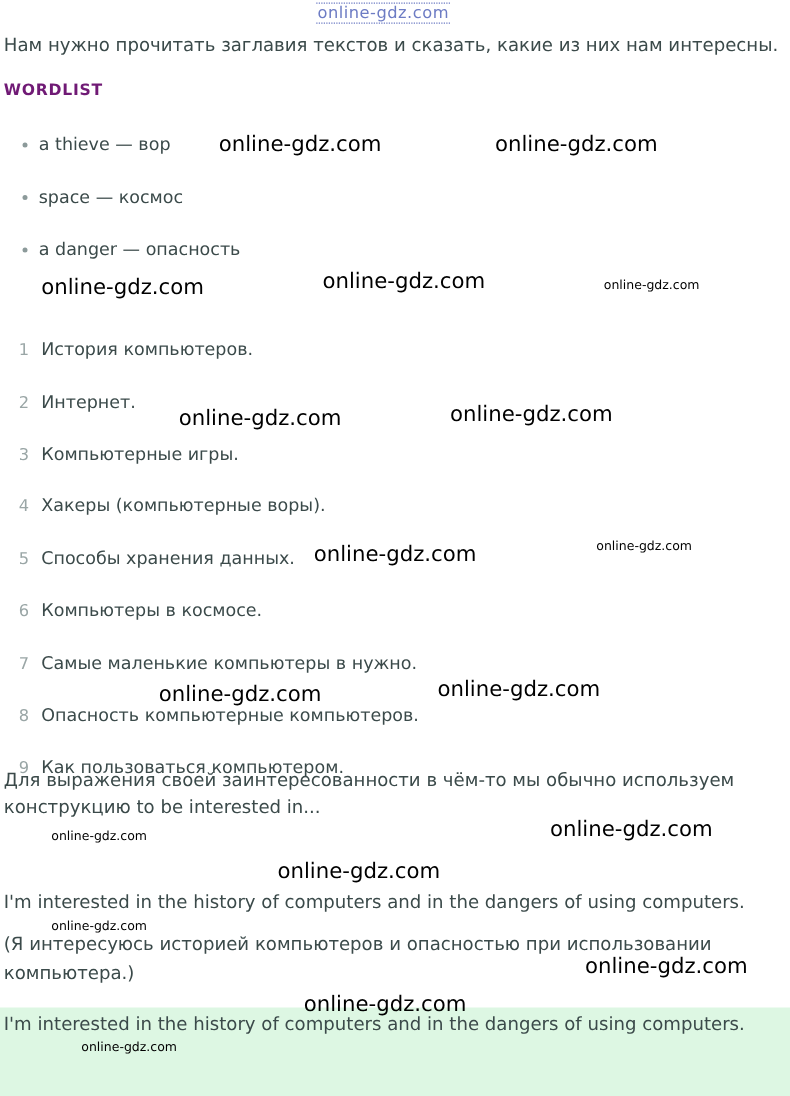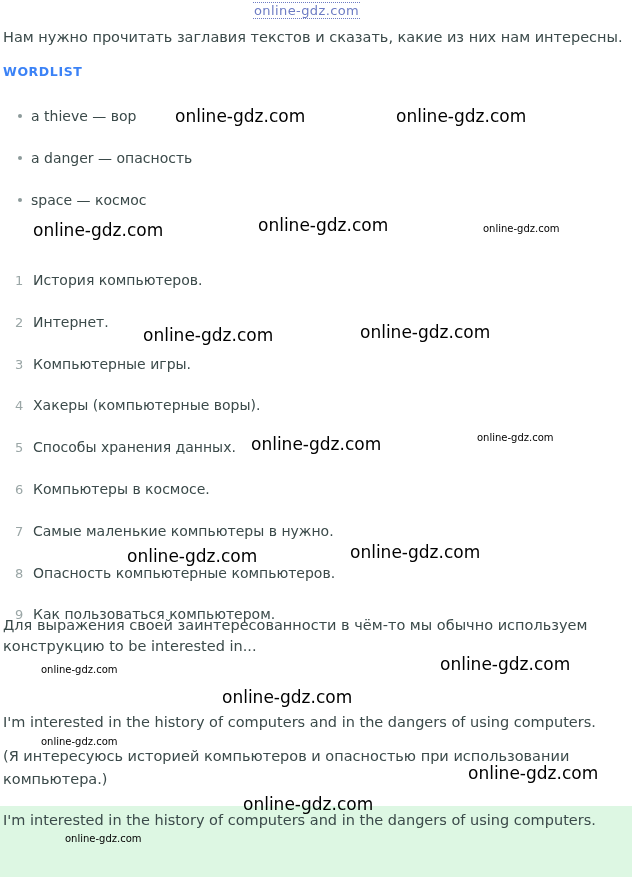--- a/index.html
+++ b/index.html
@@ -47,21 +47,21 @@
     color: #3b4a4a;
     line-height: 18px;
   }
   .wordlist-head {
     position: absolute;
     left: 3px;
     top: 64px;
     font-size: 12.5px;
     font-weight: bold;
     letter-spacing: 0.6px;
-    color: #3b82f6;
+    color: #701a75;
   }
 
   .bullets {
     position: absolute;
     left: 3px;
     top: 108px;
     width: 400px;
     margin: 0;
     padding: 0;
     list-style: none;
@@ -173,22 +173,22 @@
 <div class="page">
 
   <div class="top-logo"><span class="dotted">online-gdz.com</span></div>
 
   <div class="intro">Нам нужно прочитать заглавия текстов и сказать, какие из них нам интересны.</div>
 
   <div class="wordlist-head">WORDLIST</div>
 
   <ul class="bullets">
     <li><span>a thieve — вор</span></li>
+    <li><span>space — космос</span></li>
     <li><span>a danger — опасность</span></li>
-    <li><span>space — космос</span></li>
   </ul>
 
   <ol class="numlist">
     <li><span class="num">1</span><span>История компьютеров.</span></li>
     <li><span class="num">2</span><span>Интернет.</span></li>
     <li><span class="num">3</span><span>Компьютерные игры.</span></li>
     <li><span class="num">4</span><span>Хакеры (компьютерные воры).</span></li>
     <li><span class="num">5</span><span>Способы хранения данных.</span></li>
     <li><span class="num">6</span><span>Компьютеры в космосе.</span></li>
     <li><span class="num">7</span><span>Самые маленькие компьютеры в нужно.</span></li>

